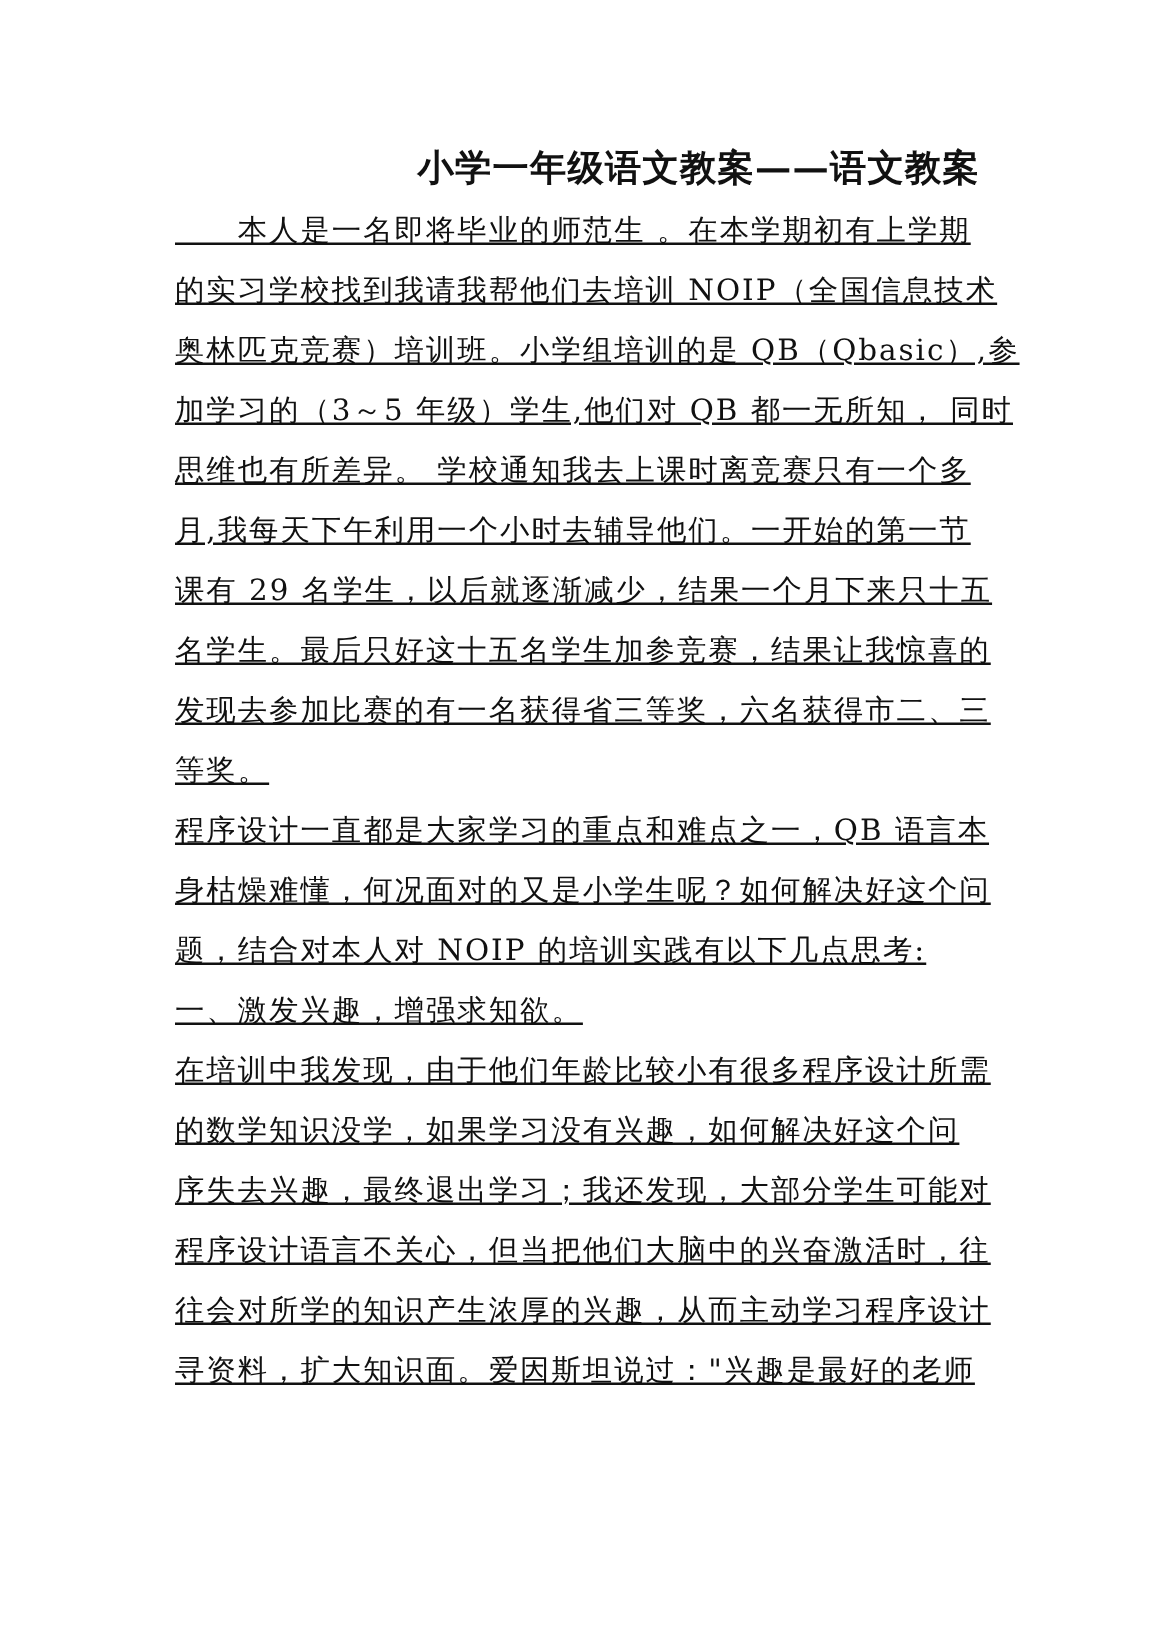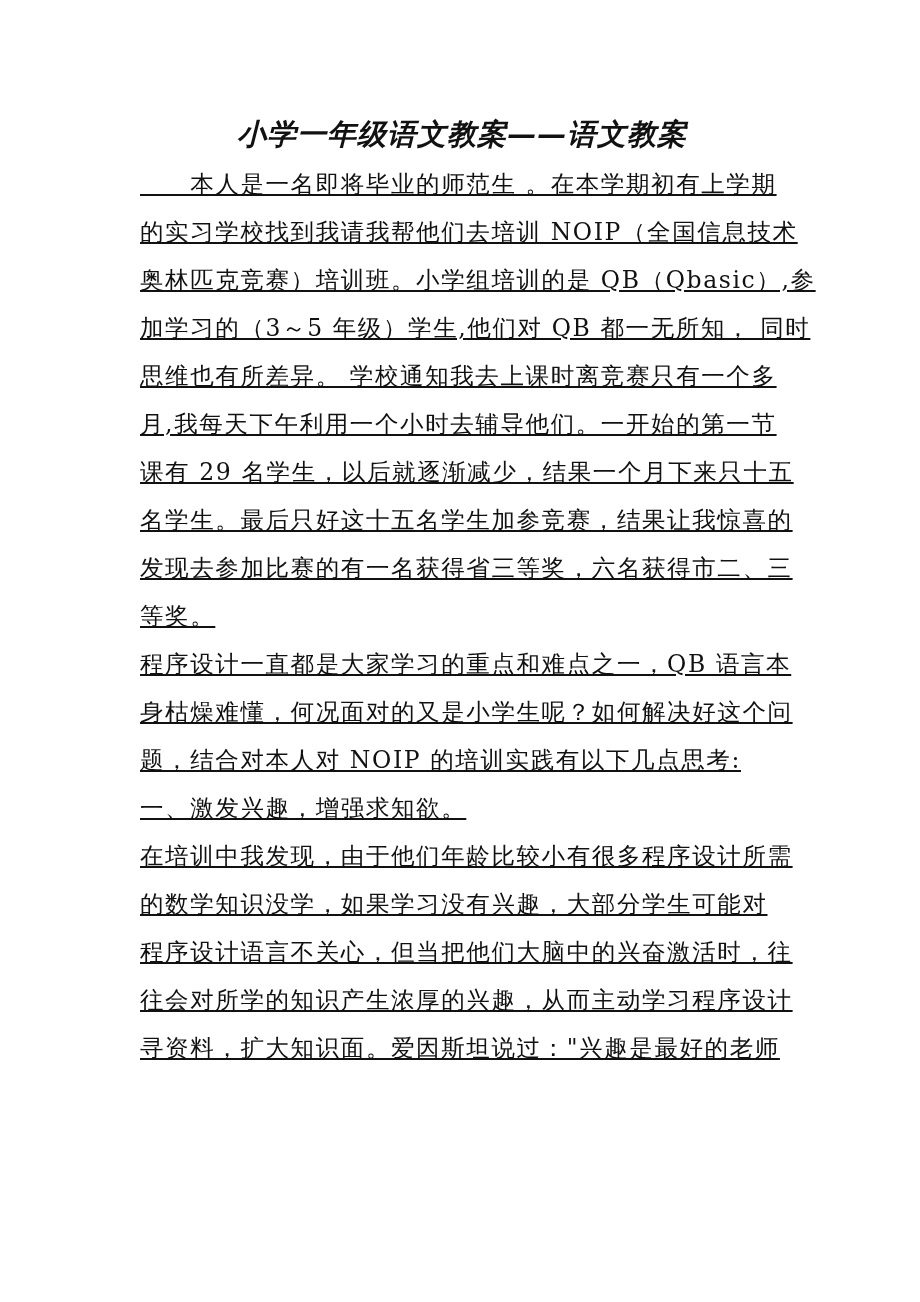--- a/index.html
+++ b/index.html
@@ -15,29 +15,28 @@
       font-family: "DejaVu Serif", "Liberation Serif", serif;
       color: #111111;
     }
     .page {
       position: absolute;
       left: 140px;
       top: 112px;
       width: 644px;
     }
     .title {
-      text-align: center;
+      text-align: right;
       font-size: 29px;
       font-weight: bold;
       line-height: 44px;
       height: 44px;
       margin: 0 0 4px 0;
       letter-spacing: 1px;
       white-space: nowrap;
-      font-style: italic;
     }
     .line {
       font-size: 23.5px;
       line-height: 48px;
       height: 48px;
       white-space: nowrap;
       letter-spacing: 1.6px;
       text-decoration: underline;
     }
   </style>
@@ -55,18 +54,19 @@
     <div class="line">月,我每天下午利用一个小时去辅导他们。一开始的第一节</div>
     <div class="line">课有 29 名学生，以后就逐渐减少，结果一个月下来只十五</div>
     <div class="line">名学生。最后只好这十五名学生加参竞赛，结果让我惊喜的</div>
     <div class="line">发现去参加比赛的有一名获得省三等奖，六名获得市二、三</div>
     <div class="line">等奖。</div>
     <div class="line">程序设计一直都是大家学习的重点和难点之一，QB 语言本</div>
     <div class="line">身枯燥难懂，何况面对的又是小学生呢？如何解决好这个问</div>
     <div class="line">题，结合对本人对 NOIP 的培训实践有以下几点思考:</div>
     <div class="line">一、激发兴趣，增强求知欲。</div>
     <div class="line">在培训中我发现，由于他们年龄比较小有很多程序设计所需</div>
-    <div class="line">的数学知识没学，如果学习没有兴趣，大部分学生可能对</div>
+    <div class="line">的数学知识没学，如果学习没有兴趣，如何解决好这个问</div>
+    <div class="line">序失去兴趣，最终退出学习；我还发现，大部分学生可能对</div>
     <div class="line">程序设计语言不关心，但当把他们大脑中的兴奋激活时，往</div>
     <div class="line">往会对所学的知识产生浓厚的兴趣，从而主动学习程序设计</div>
     <div class="line">寻资料，扩大知识面。爱因斯坦说过："兴趣是最好的老师</div>
   </div>
 </div>
 
 </body></html>

